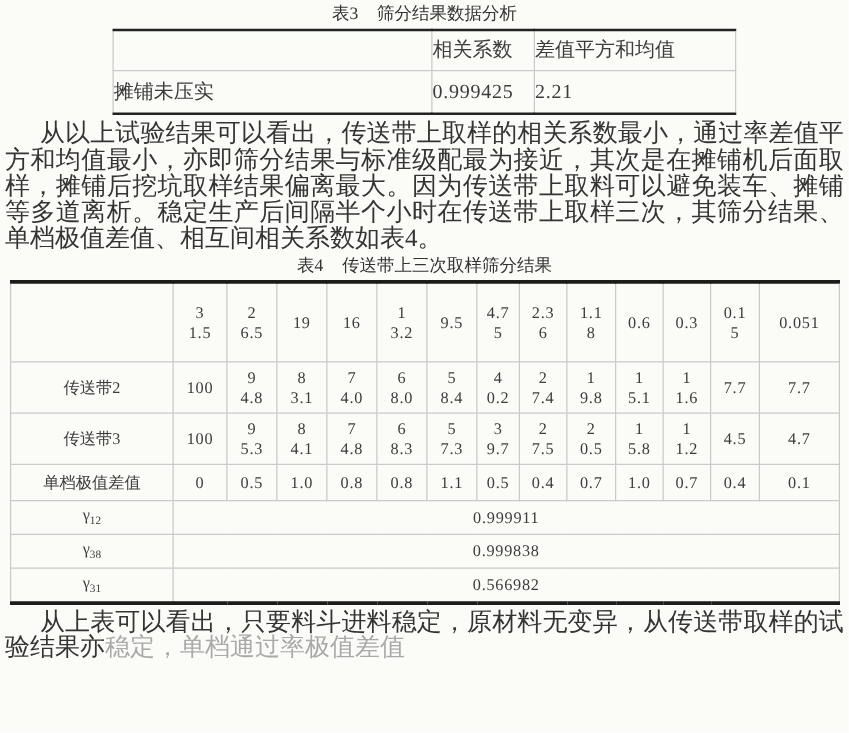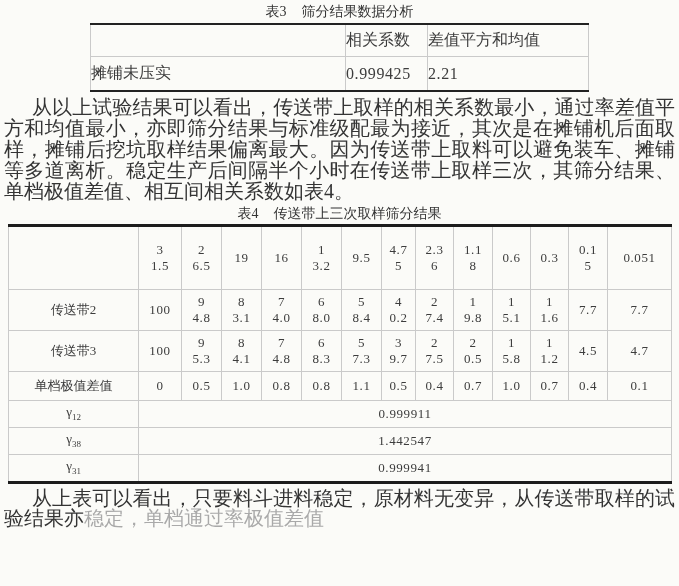--- a/index.html
+++ b/index.html
@@ -184,24 +184,24 @@
           <td class="num">0.7</td>
           <td class="num">0.4</td>
           <td class="num">0.1</td>
         </tr>
         <tr class="gamma-row">
           <td class="row-label"><span>γ</span><sub>12</sub></td>
           <td class="num" colspan="13">0.999911</td>
         </tr>
         <tr class="gamma-row">
           <td class="row-label"><span>γ</span><sub>38</sub></td>
-          <td class="num" colspan="13">1.442547</td>
+          <td class="num" colspan="13">0.999838</td>
         </tr>
         <tr class="gamma-row">
           <td class="row-label"><span>γ</span><sub>31</sub></td>
-          <td class="num" colspan="13">0.999941</td>
+          <td class="num" colspan="13">0.566982</td>
         </tr>
       </tbody>
   </table>
 
   <p class="para last"><span>从上表可以看出，只要料斗进料稳定，原材料无变异，从传送带取样的试验结果亦</span><span class="faded">稳定，单档通过率极值差值</span></p>
 
 </div>
 
 </body></html>

